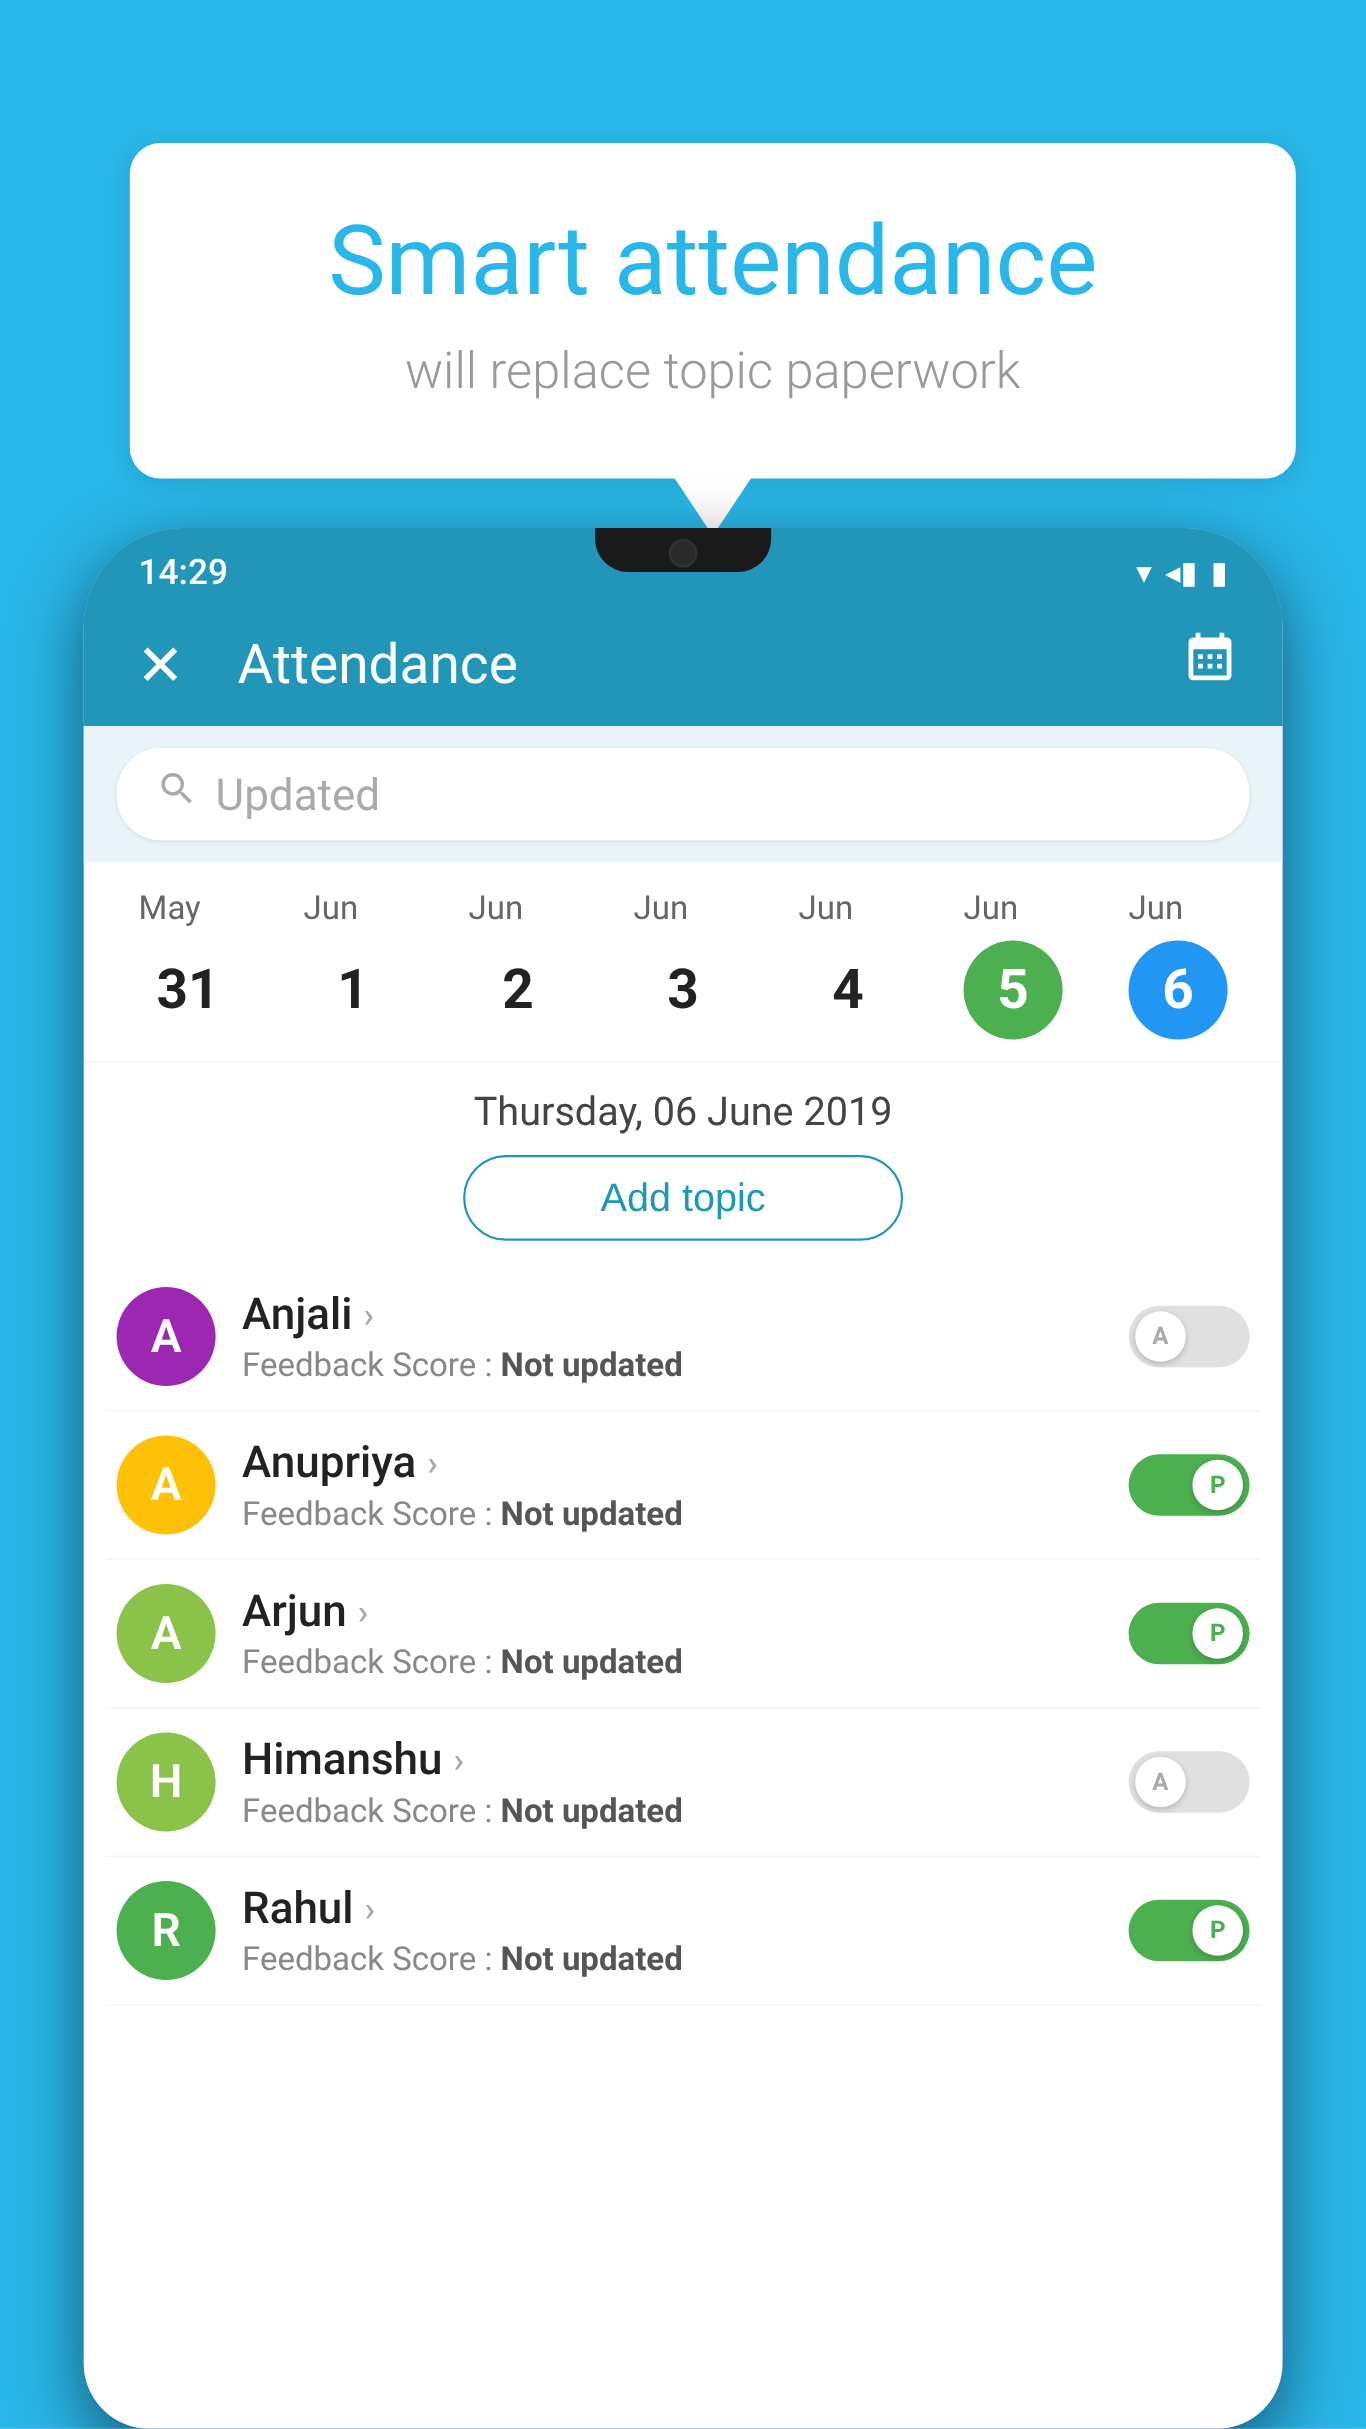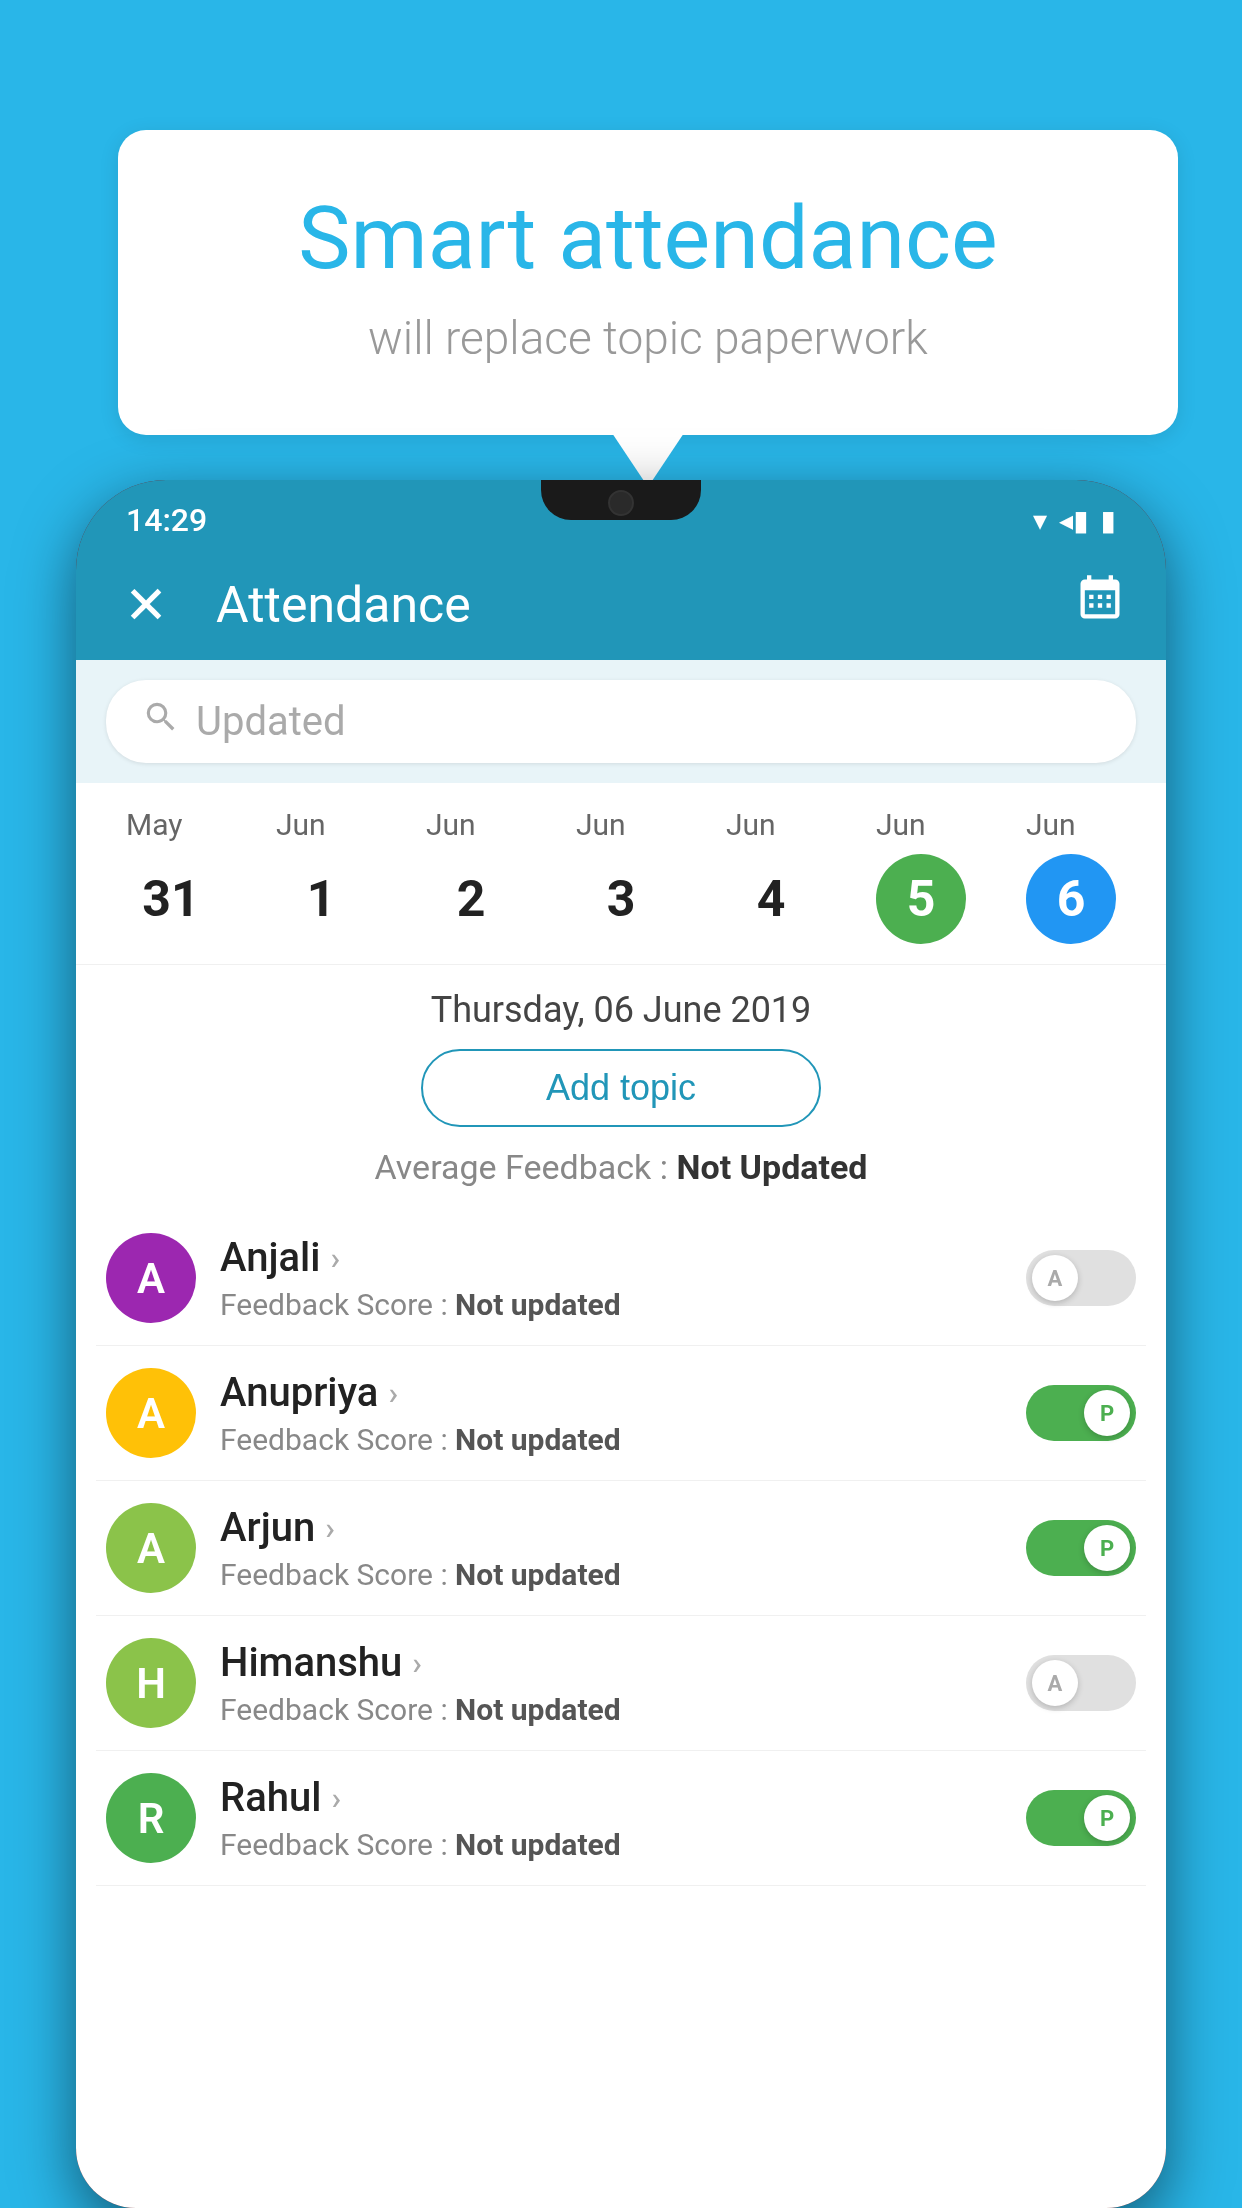--- a/index.html
+++ b/index.html
@@ -62,21 +62,21 @@
       font-weight: 300;
     }
 
     
     .phone-frame {
       position: absolute;
       top: 480px;
       left: 76px;
       right: 76px;
       bottom: 0;
-      background: #7f1d1d;
+      background: #c4b5fd;
       border-radius: 90px 90px 60px 60px;
       box-shadow: 0 20px 60px rgba(0,0,0,0.5);
       overflow: hidden;
     }
 
     
     .phone-notch {
       position: absolute;
       top: 0;
       left: 50%;
@@ -452,23 +452,20 @@
           <div class="calendar-date selected">6</div>
         </div>
       </div>
 
     <div class="date-heading">Thursday, 06 June 2019</div>
 
     <div style="text-align:center; margin-bottom: 20px;">
       <button class="add-topic-btn">Add topic</button>
     </div>
 
-    <div class="avg-feedback">
-      <span>Average Feedback : </span><strong>Not Updated</strong>
-    </div>
 
     <div class="student-list" id="student-list">
     <div class="student-item">
           <div class="student-avatar" style="background-color: rgb(156, 39, 176);">A</div>
           <div class="student-info">
             <div class="student-name">Anjali <span class="chevron">›</span></div>
             <div class="student-score">Feedback Score : <strong>Not updated</strong></div>
           </div>
           <div class="toggle-container">
             <div class="toggle off">

